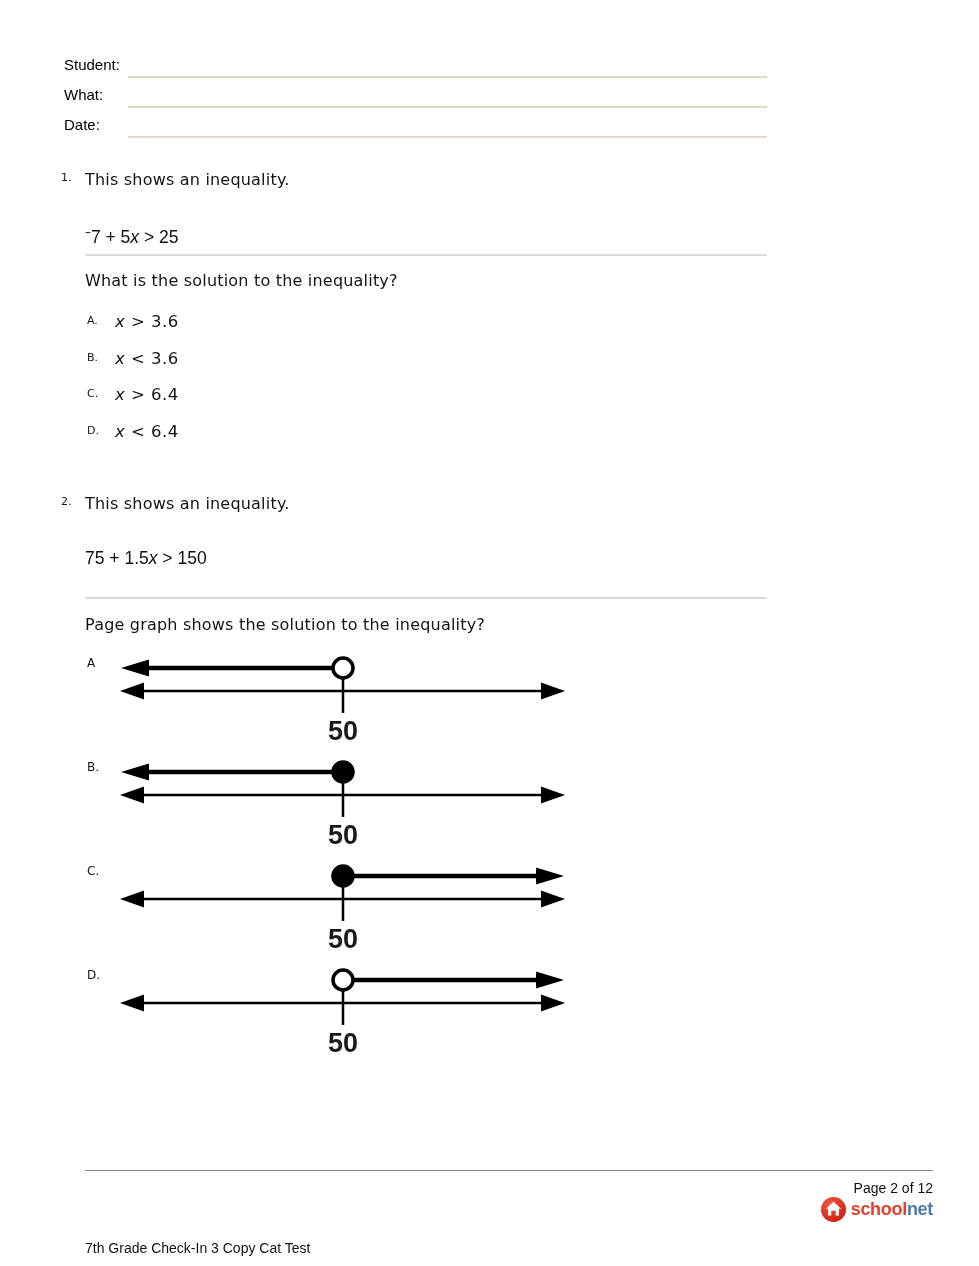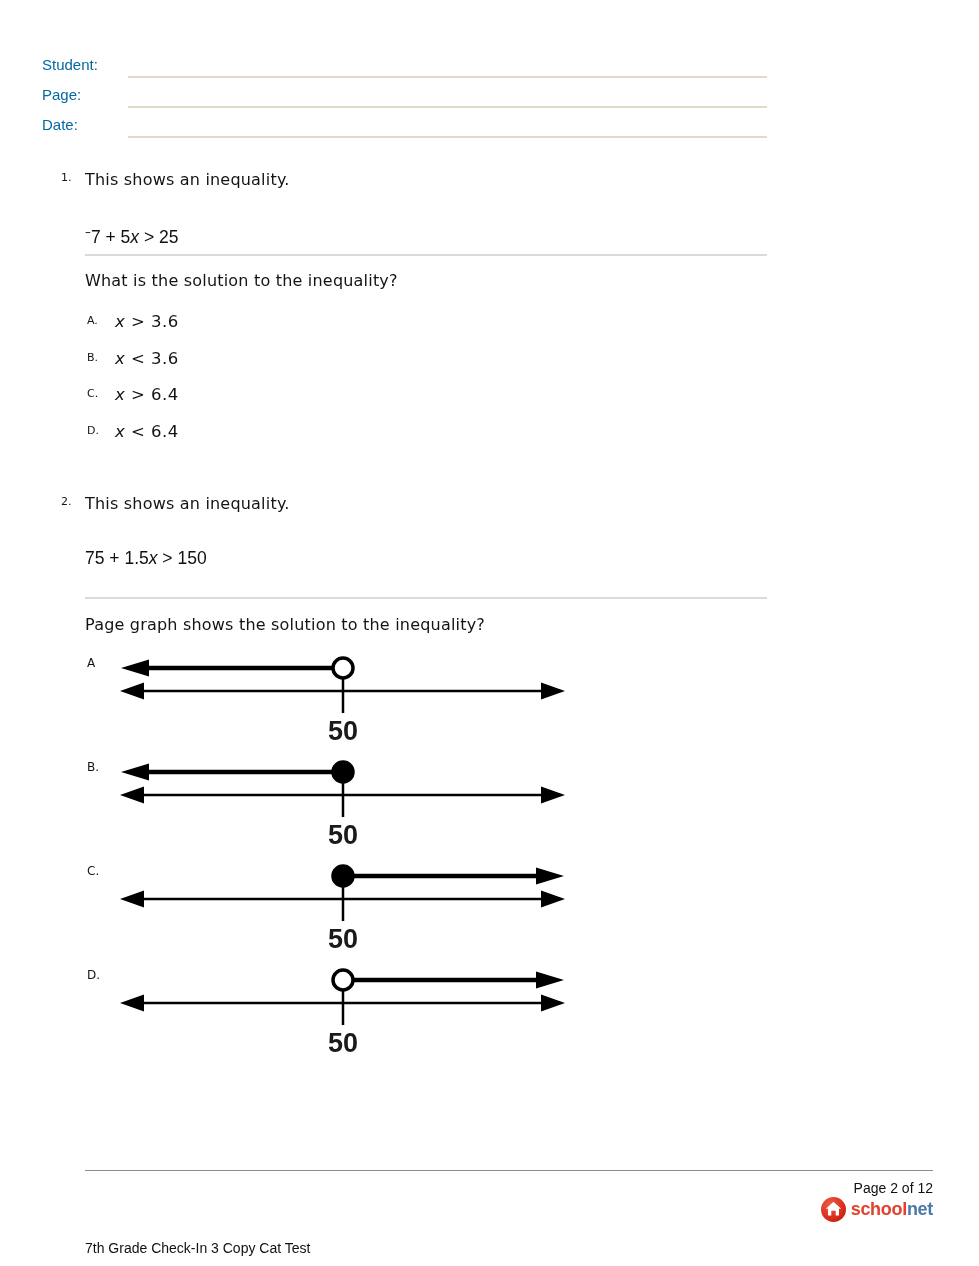--- a/index.html
+++ b/index.html
@@ -8,23 +8,23 @@
     background: #ffffff;
     font-family: "DejaVu Sans", sans-serif;
     color: #141414;
     position: relative;
     overflow: hidden;
   }
   .page { position: absolute; inset: 0; }
 
   
   .hdr-label {
-    position: absolute; left: 42px;
-    font-family: "Liberation Sans", sans-serif;
-    font-size: 15px; color: #0369a1;
+    position: absolute; left: 64px;
+    font-family: "Liberation Sans", sans-serif;
+    font-size: 15px; color: #000000;
   }
   .hdr-line {
     position: absolute; left: 128px; width: 639px; height: 0;
     border-bottom: 2px solid #e3d9c9;
   }
 
   
   .qnum {
     position: absolute; left: 61px;
     font-size: 11px; color: #141414;
@@ -98,21 +98,21 @@
   }
 </style>
 </head>
 <body>
 
 <div class="page">
 
   <div>
     <span class="hdr-label" style="top:56px">Student:</span>
     <div class="hdr-line" style="top:76px"></div>
-    <span class="hdr-label" style="top:86px">Page:</span>
+    <span class="hdr-label" style="top:86px">What:</span>
     <div class="hdr-line" style="top:106px"></div>
     <span class="hdr-label" style="top:116px">Date:</span>
     <div class="hdr-line" style="top:136px"></div>
   </div>
 
   <section>
     <span class="qnum" style="top:171px">1.</span>
     <span class="qprompt" style="top:170px">This shows an inequality.</span>
 
     <div class="equation" style="top:224px"><span>⁻7 + 5</span><span class="var">x</span><span> &gt; 25</span></div>

